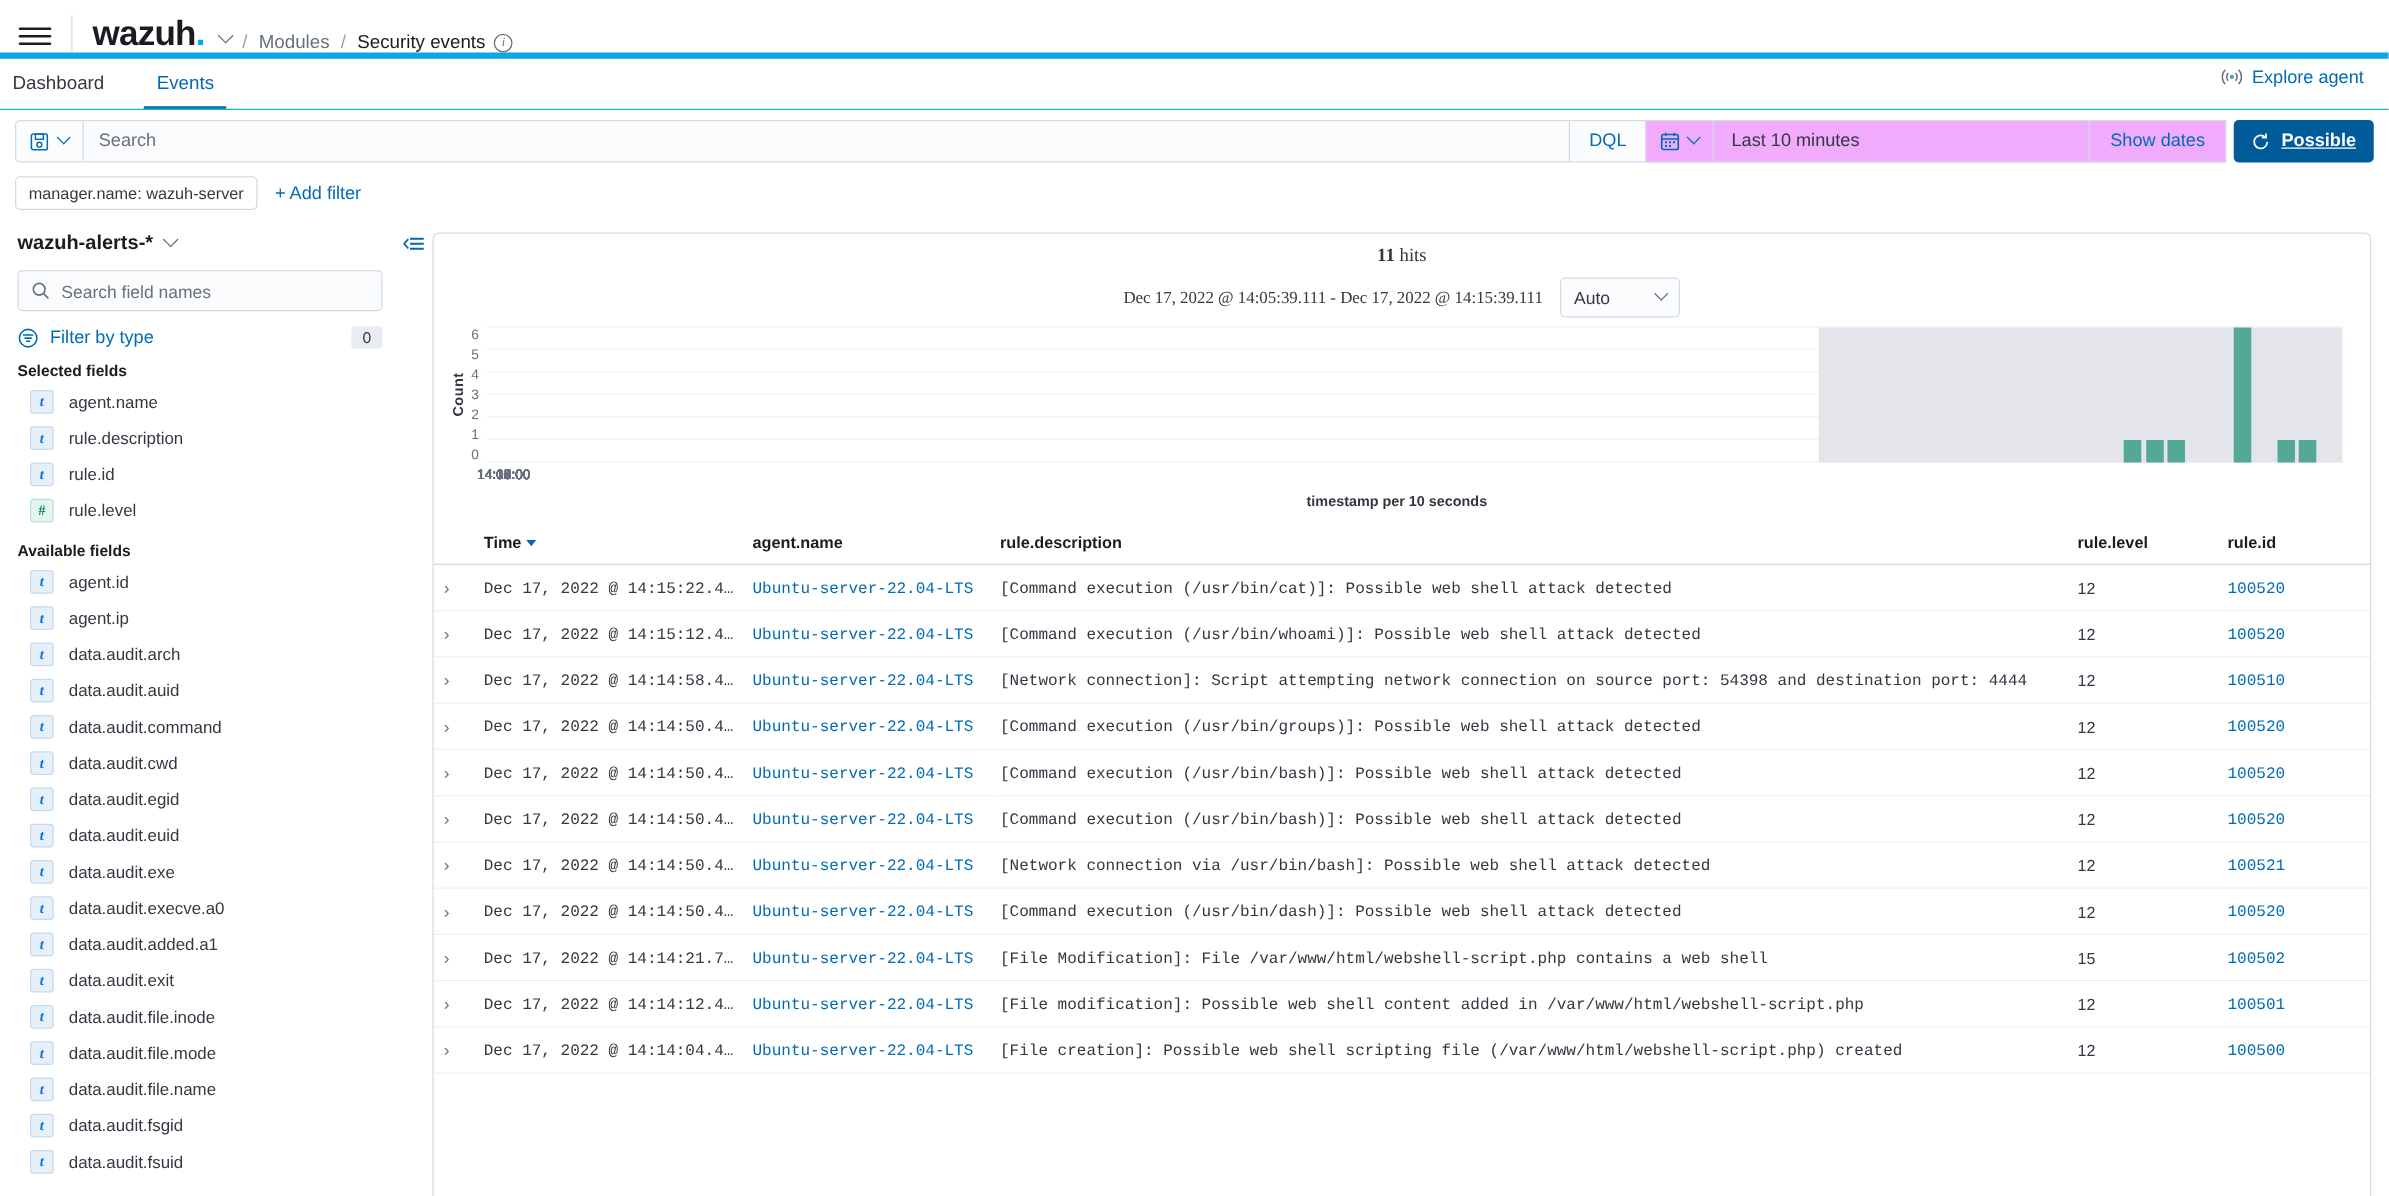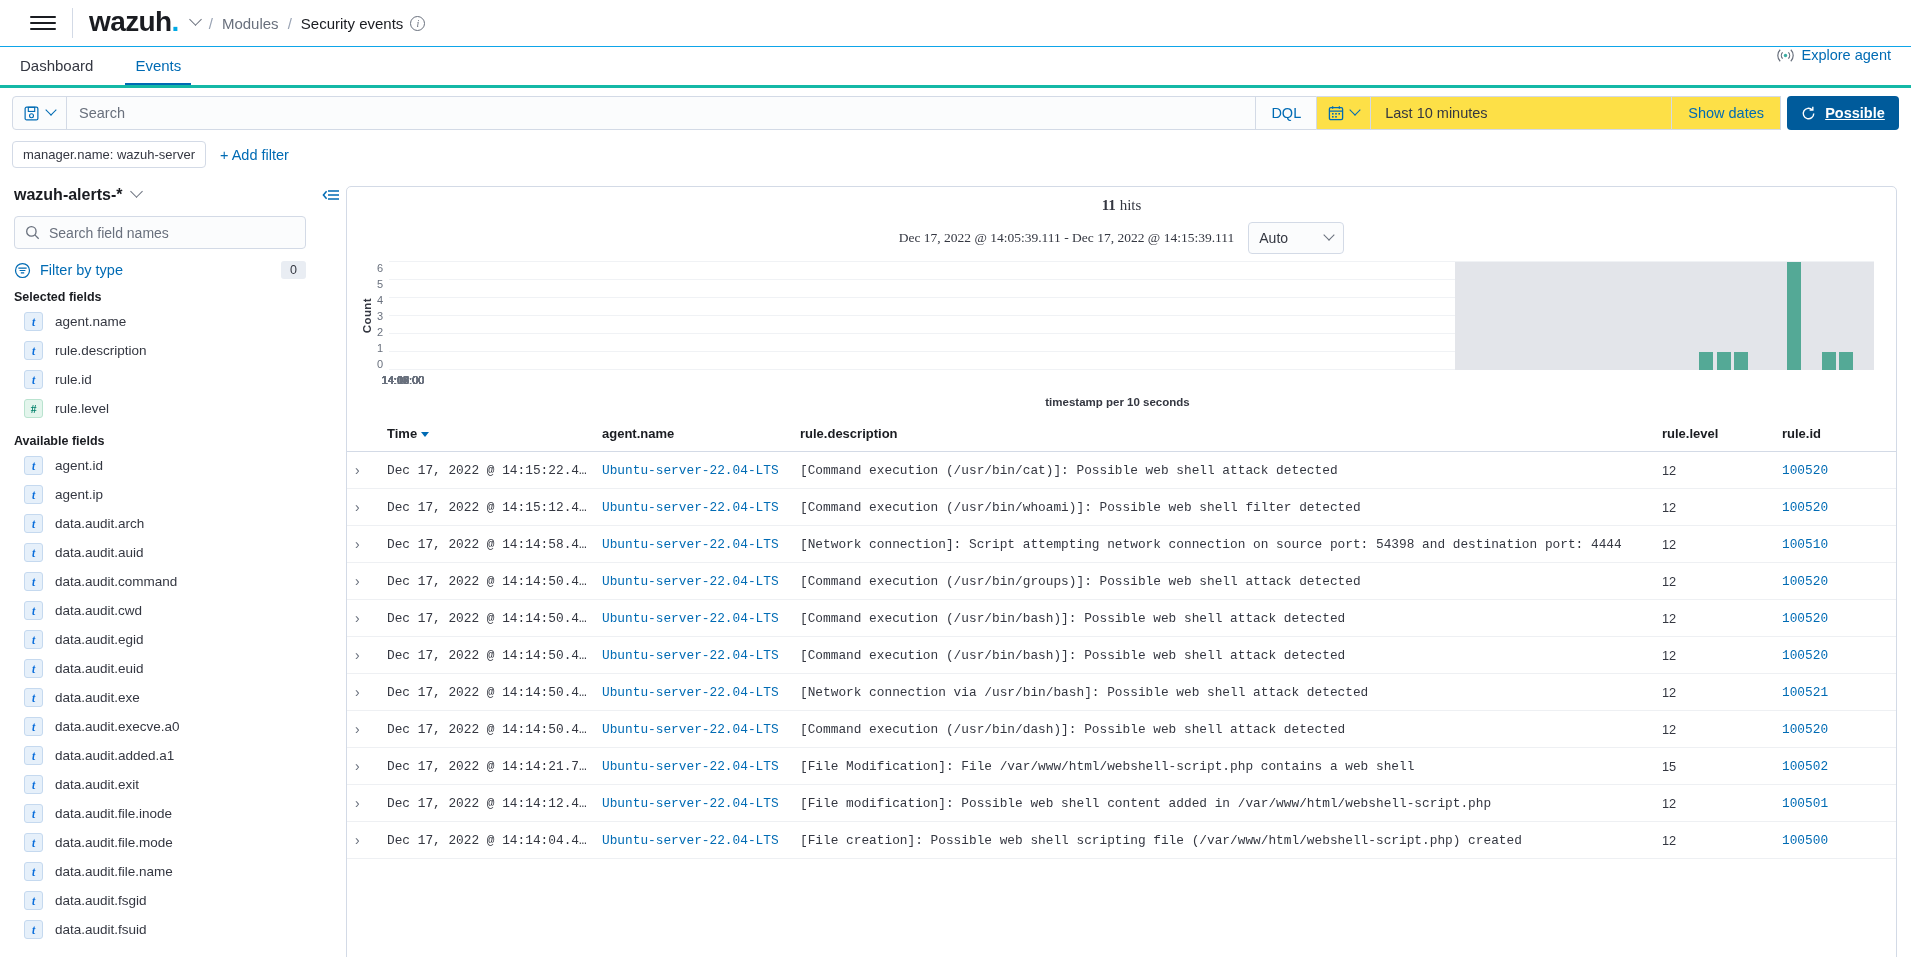--- a/index.html
+++ b/index.html
@@ -7,22 +7,22 @@
     width: 1911px; height: 957px;
     background: #fff;
     font-family: "Liberation Sans", sans-serif;
     color: #343741;
     overflow: hidden;
   }
   .mono { font-family: "Liberation Mono", "DejaVu Sans Mono", monospace; }
 
   
   .topbar {
-    height: 47px; display: flex; align-items: center;
-    border-bottom: 1px solid #0ea5e9; padding-left: 30px;
+    height: 47px; display: flex; align-items: flex-end;
+    border-bottom: 5px solid #0ea5e9; padding-left: 15px;
     background: #fff;
   }
   .burger { width: 26px; height: 26px; display:flex; flex-direction:column;
     justify-content:center; gap:4px; cursor:pointer; }
   .burger span { display:block; height:2px; background:#1a1c21; border-radius:1px; }
   .vdiv { width:1px; height:30px; background:#d3dae6; margin:0 16px; }
   .brand { font-size: 28px; font-weight: 700; letter-spacing: -0.6px;
     color: #1a1c21; line-height:1; position:relative; top:-1px; }
   .brand .dot { color:#00a9e5; }
   .chev { display:inline-block; width:9px; height:9px;
@@ -31,22 +31,22 @@
   .crumb-sep { color:#98a2b3; margin:0 9px; font-size:15px; }
   .crumb { font-size:15px; color:#69707d; cursor:pointer; }
   .crumb.active { color:#1a1c21; }
   .info-i { display:inline-flex; align-items:center; justify-content:center;
     width:15px; height:15px; border:1.3px solid #69707d; border-radius:50%;
     font-size:10px; color:#69707d; margin-left:7px; font-style:italic;
     font-family:"Liberation Serif", serif; }
 
   
   .tabsrow {
-    height: 41px; display:flex; align-items:flex-start;
-    border-bottom:3px solid #14b8a6; padding-left: 10px;
+    height: 41px; display:flex; align-items:center;
+    border-bottom:1px solid #14b8a6; padding-left: 0;
     justify-content: space-between;
   }
   .tabs { display:flex; gap: 22px; height:100%; align-items:center; }
   .tab { font-size:15px; color:#343741; padding: 0 10px; height:100%;
     display:flex; align-items:center; cursor:pointer; border-bottom:2px solid transparent;}
   .tab.sel { color:#006bb4; border-bottom-color:#006bb4; font-weight:400; }
   .explore { display:flex; align-items:center; gap:8px; color:#006bb4;
     font-size:14.5px; margin-right:20px; cursor:pointer; margin-bottom:11px;}
 
   
@@ -56,21 +56,21 @@
     background:#fbfcfd; align-items:center; height:34px; overflow:hidden;}
   .saveicon { display:flex; align-items:center; gap:8px; padding:0 11px;
     border-right:1px solid #d3dae6; height:100%; cursor:pointer;}
   .qinput { flex:1; border:none; background:transparent; outline:none;
     font-size:14.5px; padding:0 12px; color:#343741; height:100%;
     font-family:"Liberation Sans", sans-serif; }
   .qinput::placeholder { color:#69707d; }
   .dql { color:#006bb4; font-size:14.5px; padding:0 15px; cursor:pointer;
     display:flex; align-items:center; height:100%; border-left:1px solid #d3dae6;}
   .qdates { display:flex; align-items:center; border:1px solid #d3dae6;
-    border-left:none; background:#fde047; height:34px; }
+    border-left:none; background:#f0abfc; height:34px; }
   .calbtn { display:flex; align-items:center; gap:7px; padding:0 11px;
     border-right:1px solid #d3dae6; height:100%; cursor:pointer;}
   .daterange { font-size:14.5px; color:#343741; padding:0 16px 0 14px;
     display:flex; align-items:center; height:100%; cursor:pointer; min-width:300px;}
   .showdates { font-size:14.5px; color:#006bb4; padding:0 16px; cursor:pointer;
     display:flex; align-items:center; height:100%; border-left:1px solid #d3dae6;}
   .refresh { background:#005b9b; color:#fff; height:34px; min-width:112px;
     display:flex; align-items:center; justify-content:center; gap:9px;
     border-radius:4px; font-size:14.5px; font-weight:600; cursor:pointer;
     margin-left:6px; }
@@ -457,21 +457,21 @@
                 <td class="mono">Dec 17, 2022 @ 14:15:22.485</td>
                 <td class="mono lnk">Ubuntu-server-22.04-LTS</td>
                 <td class="mono">[Command execution (/usr/bin/cat)]: Possible web shell attack detected</td>
                 <td>12</td>
                 <td class="mono lnk">100520</td>
               </tr>
               <tr class="row">
                 <td class="expander">›</td>
                 <td class="mono">Dec 17, 2022 @ 14:15:12.475</td>
                 <td class="mono lnk">Ubuntu-server-22.04-LTS</td>
-                <td class="mono">[Command execution (/usr/bin/whoami)]: Possible web shell filter detected</td>
+                <td class="mono">[Command execution (/usr/bin/whoami)]: Possible web shell attack detected</td>
                 <td>12</td>
                 <td class="mono lnk">100520</td>
               </tr>
               <tr class="row">
                 <td class="expander">›</td>
                 <td class="mono">Dec 17, 2022 @ 14:14:58.462</td>
                 <td class="mono lnk">Ubuntu-server-22.04-LTS</td>
                 <td class="mono">[Network connection]: Script attempting network connection on source port: 54398 and destination port: 4444</td>
                 <td>12</td>
                 <td class="mono lnk">100510</td>

